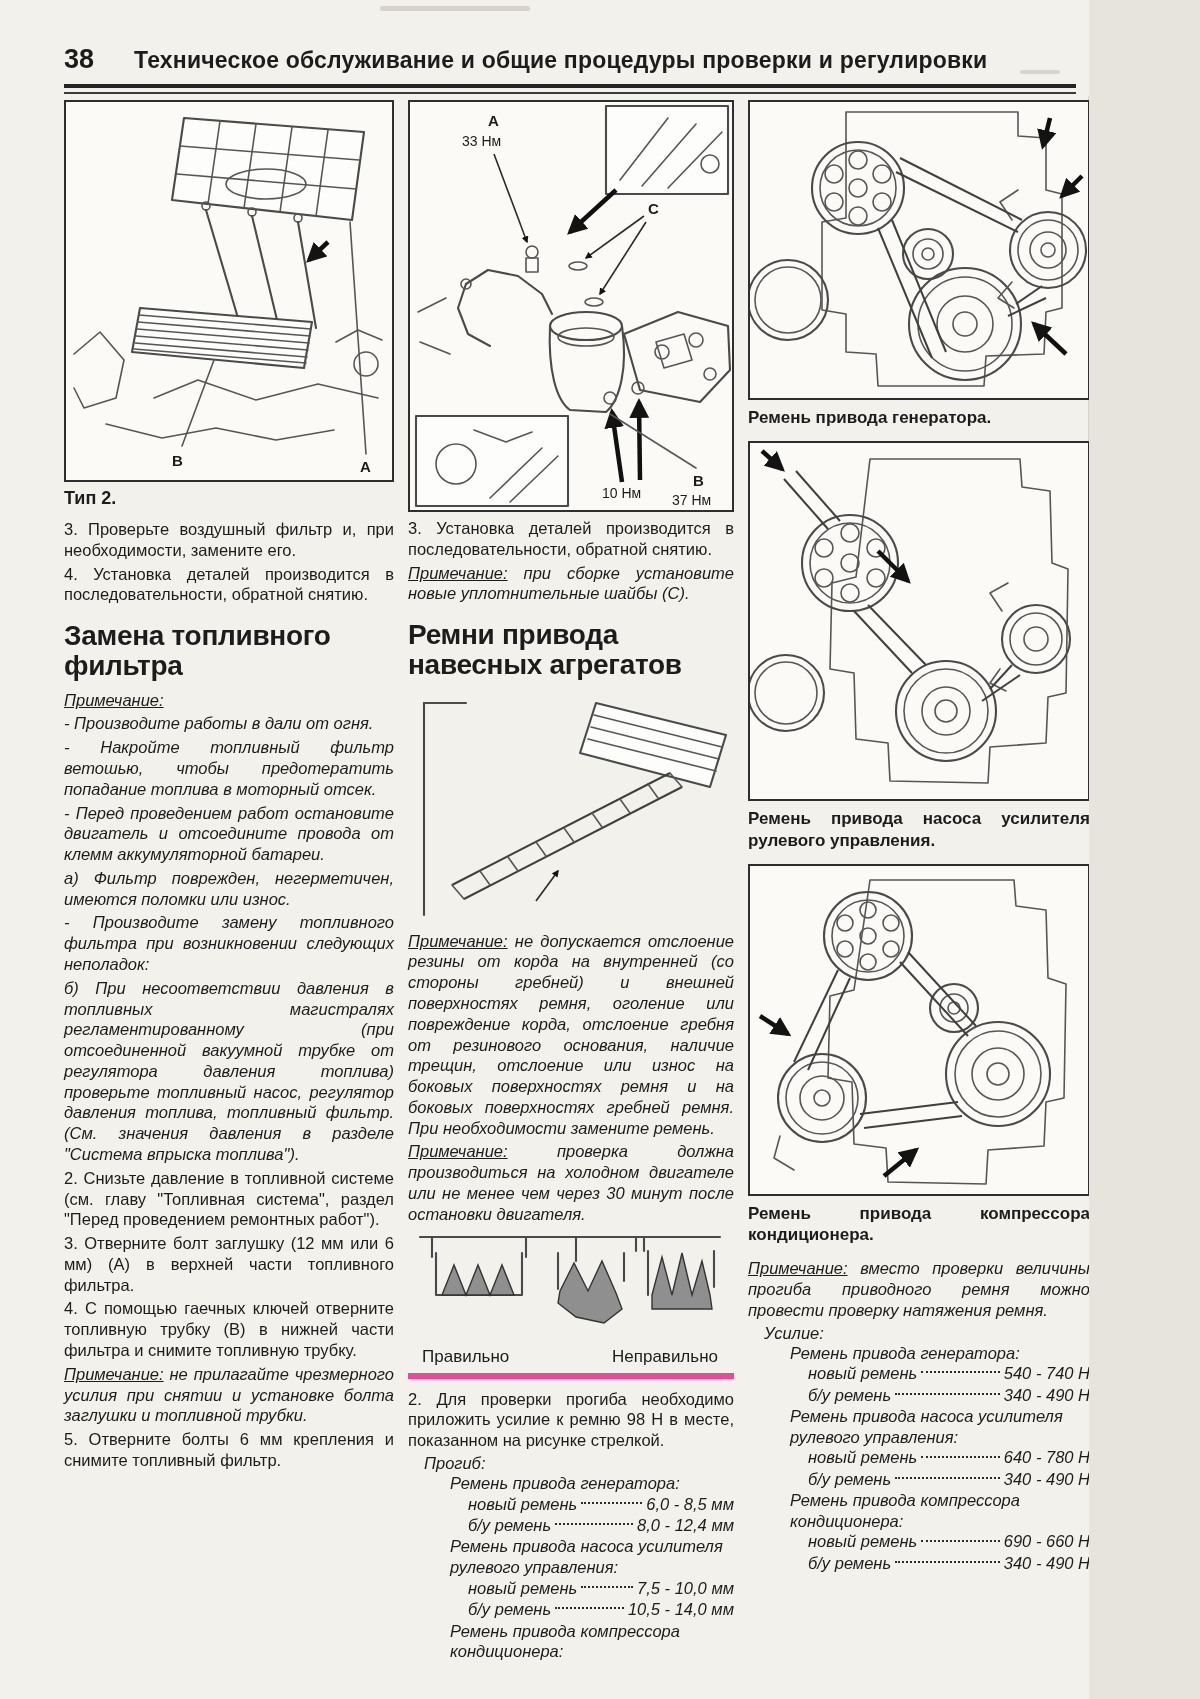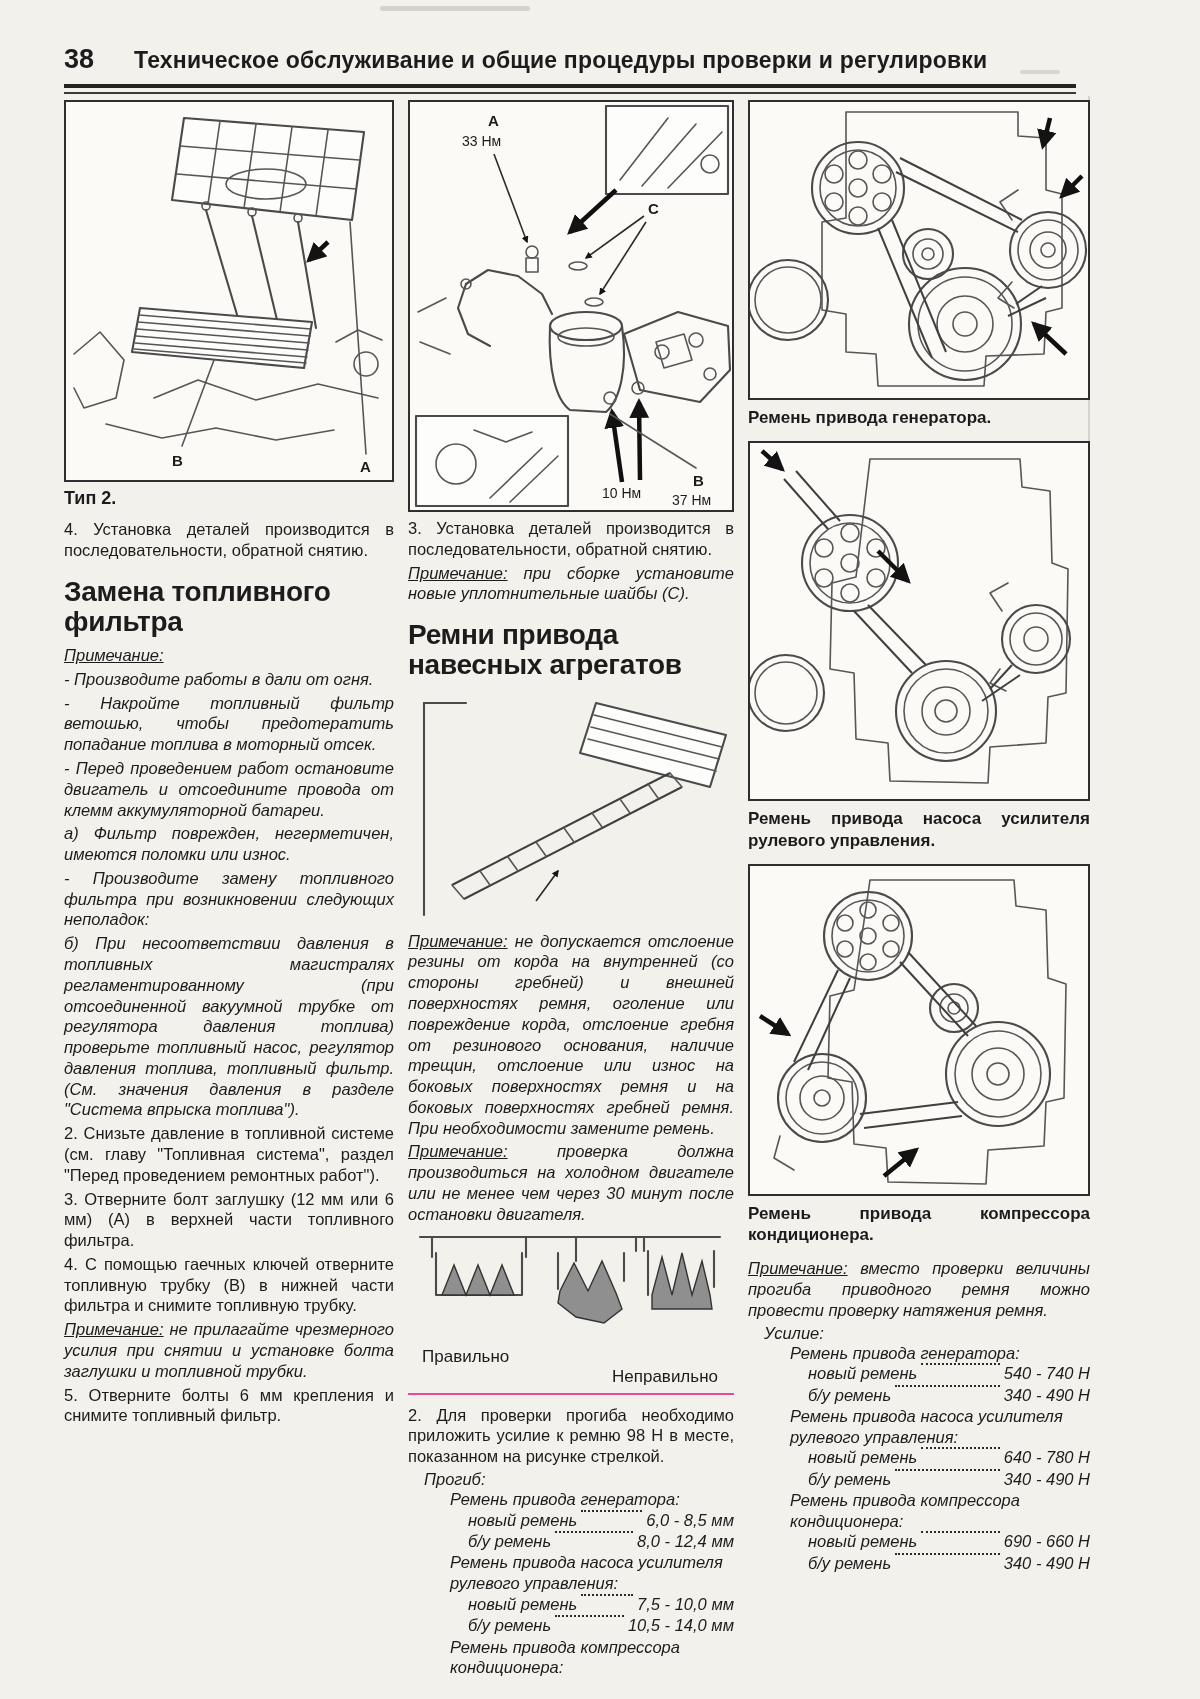--- a/index.html
+++ b/index.html
@@ -1,17 +1,17 @@
 <!DOCTYPE html>
 <html lang="ru"><head>
 <meta charset="utf-8">
 <style>
   html,body{margin:0;padding:0;}
   body{background:#e7e4de;}
-  .page{position:relative;width:1200px;height:1699px;background:#f3f1ec;
+  .page{position:relative;width:1089px;height:1699px;background:#f3f1ec;
         font-family:"Liberation Sans",sans-serif;color:#1c1c1c;overflow:hidden;}
   
   .header{position:absolute;left:64px;top:44px;width:1012px;display:flex;align-items:baseline;gap:40px;}
   .pageno{font-size:27px;font-weight:bold;}
   .htitle{font-size:23px;font-weight:bold;letter-spacing:.2px;}
   .hrule1{position:absolute;left:64px;top:84px;width:1012px;height:4px;background:#232323;}
   .hrule2{position:absolute;left:64px;top:92px;width:1012px;height:2px;background:#3a3a3a;}
   .scanmark{position:absolute;background:#b9b6af;border-radius:2px;}
   
   .columns{position:absolute;left:64px;top:100px;width:1012px;display:flex;gap:14px;}
@@ -33,24 +33,24 @@
   svg .grayfill{fill:#8f8f8f;stroke:#333;stroke-width:1.4;}
   
   .p{font-size:16.5px;line-height:1.26;text-align:justify;margin:0 0 3px 0;}
   .note{font-style:italic;}
   .nlabel{text-decoration:underline;font-style:italic;}
   .h2{font-size:28px;font-weight:bold;line-height:1.08;letter-spacing:-.3px;margin:16px 0 8px 0;}
   .figcap{font-size:18px;font-weight:bold;margin:6px 0 10px 0;}
   .rcap{font-size:17px;font-weight:bold;text-align:justify;margin:7px 0 13px 0;line-height:1.25;}
   .spectitle{font-style:italic;font-size:16.5px;padding-left:16px;margin-top:2px;}
   .specgroup{font-style:italic;font-size:16.5px;padding-left:42px;line-height:1.25;}
-  .specrow{display:flex;align-items:flex-start;font-style:italic;font-size:16.5px;padding-left:60px;line-height:1.3;}
+  .specrow{display:flex;align-items:center;font-style:italic;font-size:16.5px;padding-left:60px;line-height:1.3;}
   .specrow .dots{flex:1;border-bottom:2px dotted #2b2b2b;margin:0 4px 3px 4px;min-width:14px;}
   .specrow .val{white-space:nowrap;}
-  .xseclabels{display:flex;font-size:17px;padding:4px 2px 6px 14px;border-bottom:2px solid #ec4899;flex-direction:column;}
+  .xseclabels{display:flex;font-size:17px;padding:4px 2px 6px 14px;border-bottom:6px solid #ec4899;}
   .xseclabels .r{margin-left:auto;padding-right:14px;}
   .mt6{margin-top:6px;} .mt10{margin-top:10px;}
 </style>
 </head>
 <body>
 
 <svg width="0" height="0" style="position:absolute">
   <defs>
     <marker id="ah" viewBox="0 0 10 10" refX="8" refY="5" markerWidth="4.4" markerHeight="4.4" orient="auto-start-reverse">
       <path d="M0,0 L10,5 L0,10 z" fill="#131313"></path>
@@ -111,20 +111,21 @@
           <circle class="ln" cx="300" cy="262" r="12"></circle>
 
           <line class="ln" x1="148" y1="258" x2="116" y2="344"></line>
           <line class="ln" x1="284" y1="120" x2="300" y2="352"></line>
           <text x="106" y="364">B</text>
           <text x="294" y="370">A</text>
         </svg>
       </div>
       <div class="figcap">Тип 2.</div>
 
+      <div class="p">3. Проверьте воздушный фильтр и, при необходимости, замените его.</div>
       <div class="p">4. Установка деталей производится в последовательности, обратной снятию.</div>
 
       <div class="h2">Замена топливного фильтра</div>
 
       <div class="p note"><span class="nlabel">Примечание:</span></div>
       <div class="p note">- Производите работы в дали от огня.</div>
       <div class="p note">- Накройте топливный фильтр ветошью, чтобы предотератить попадание топлива в моторный отсек.</div>
       <div class="p note">- Перед проведением работ остановите двигатель и отсоедините провода от клемм аккумуляторной батареи.</div>
       <div class="p note">а) Фильтр поврежден, негерметичен, имеются поломки или износ.</div>
       <div class="p note">- Производите замену топливного фильтра при возникновении следующих неполадок:</div>

